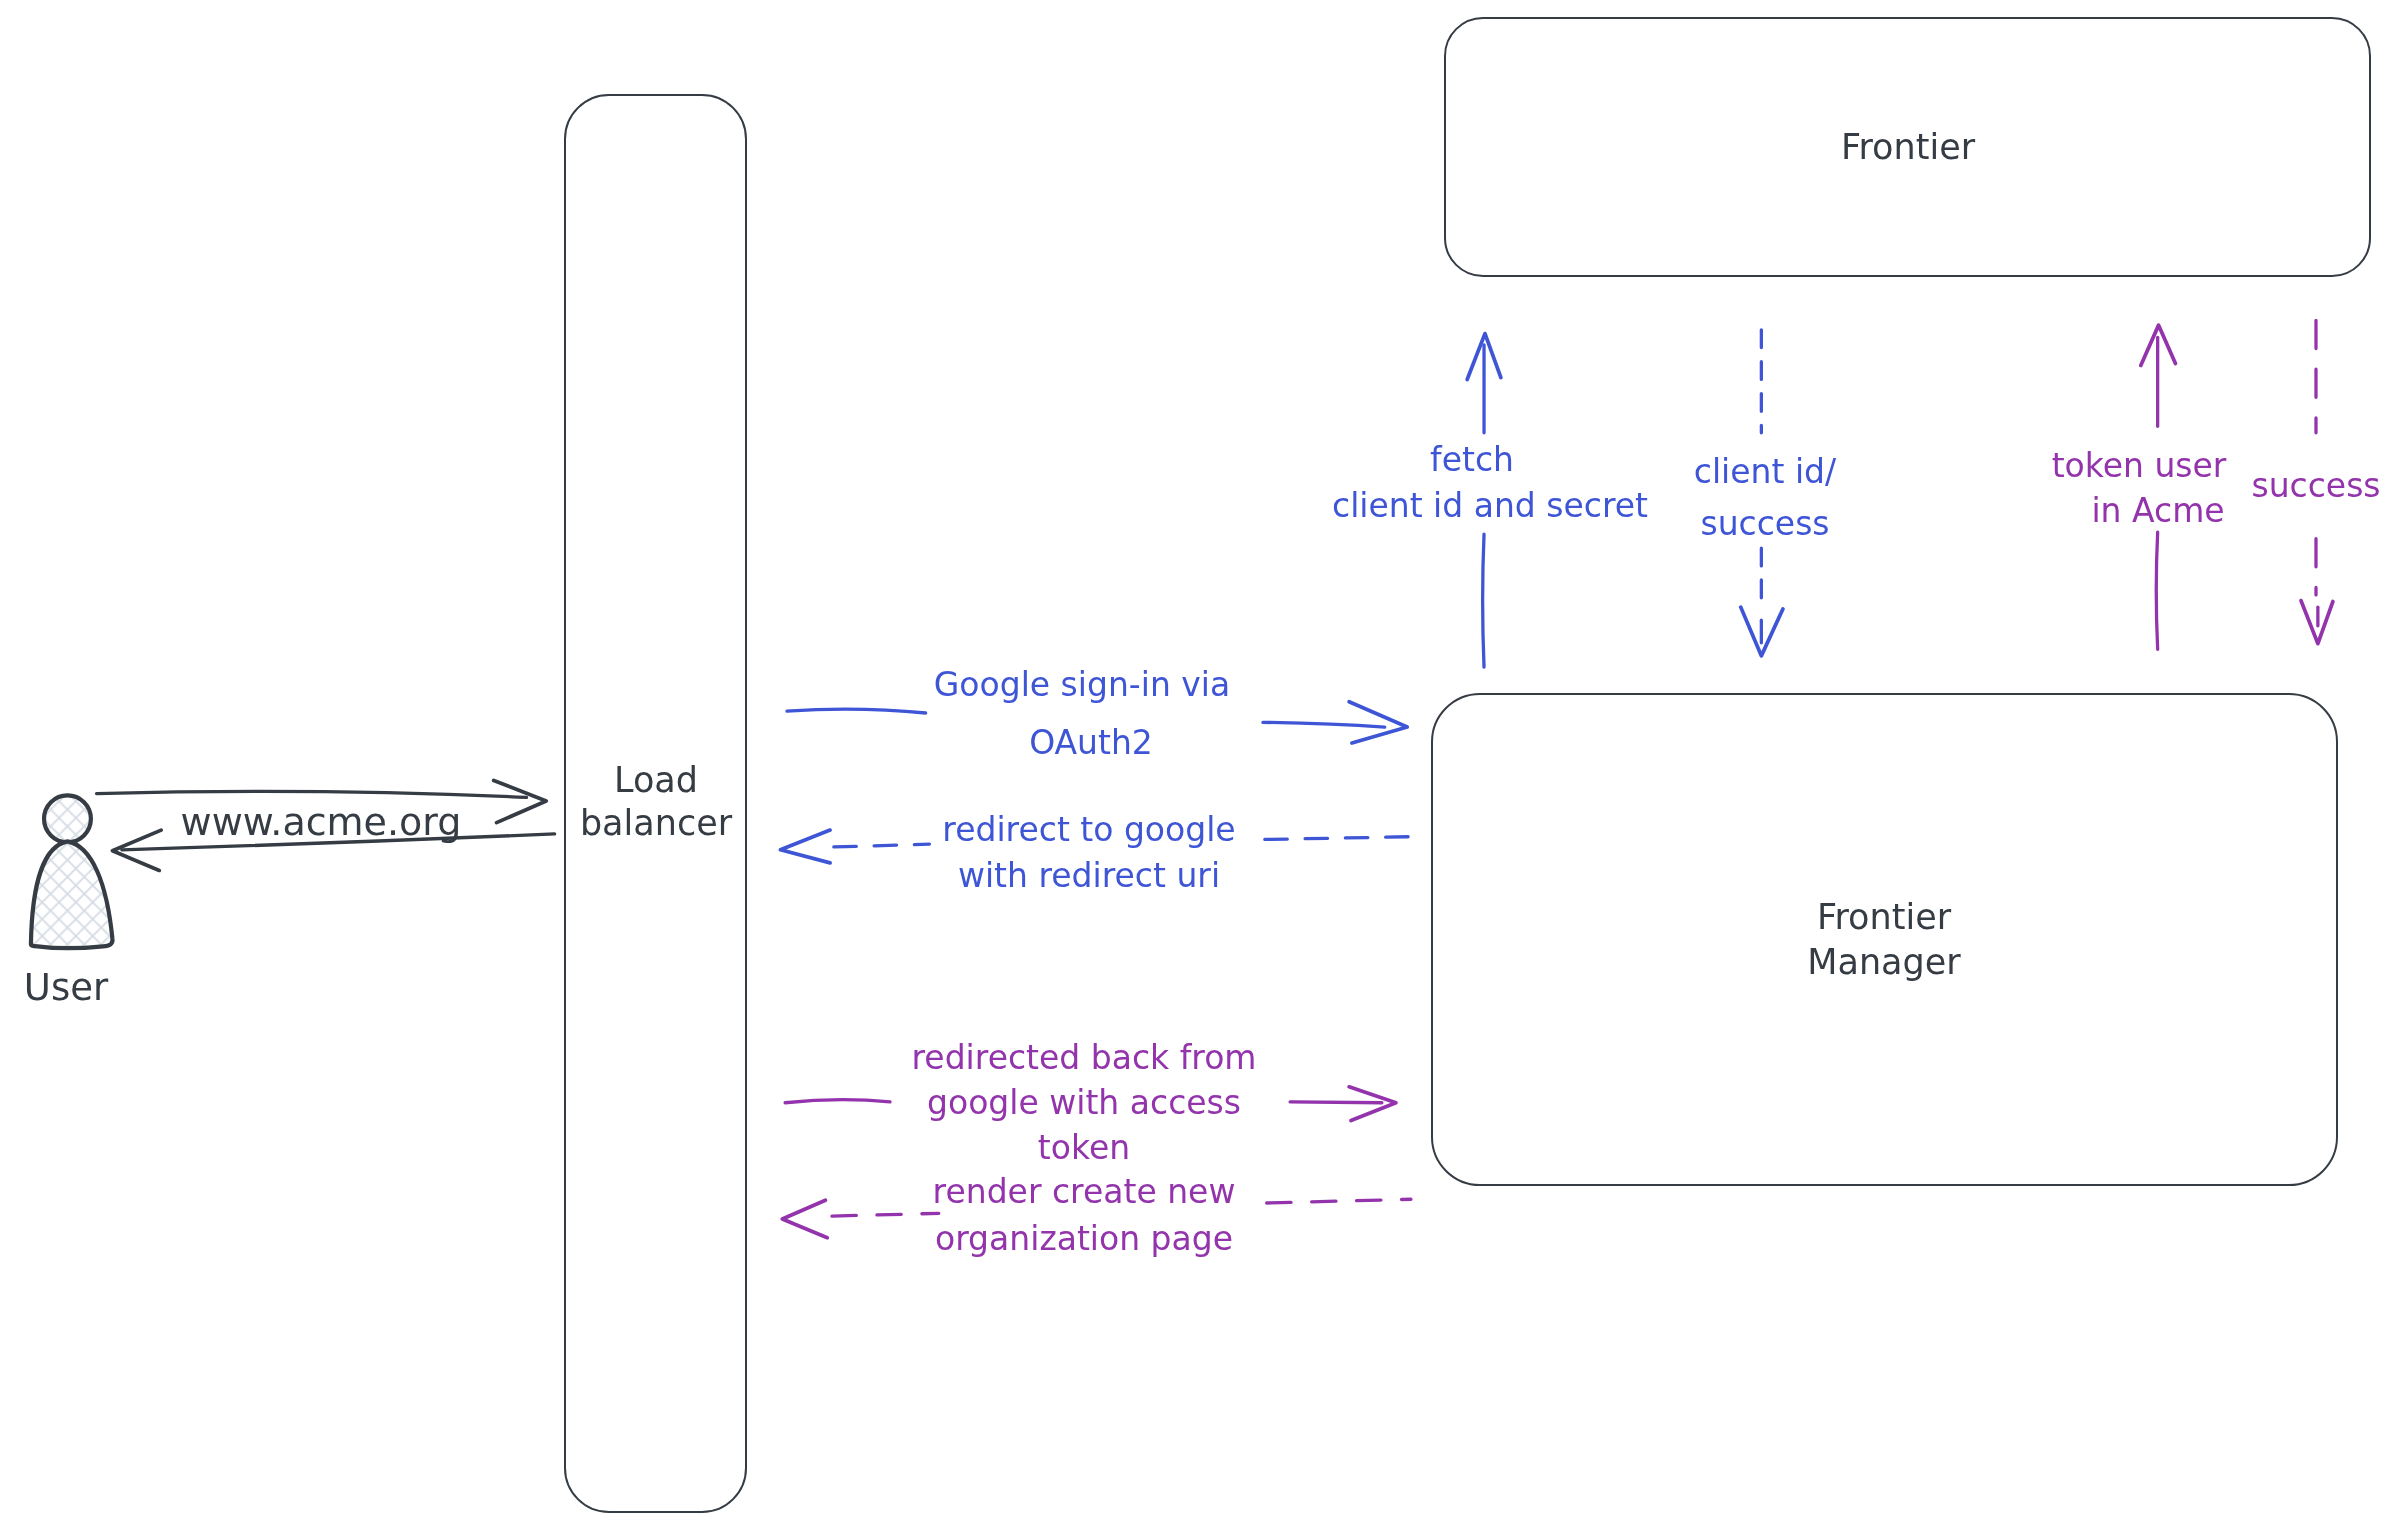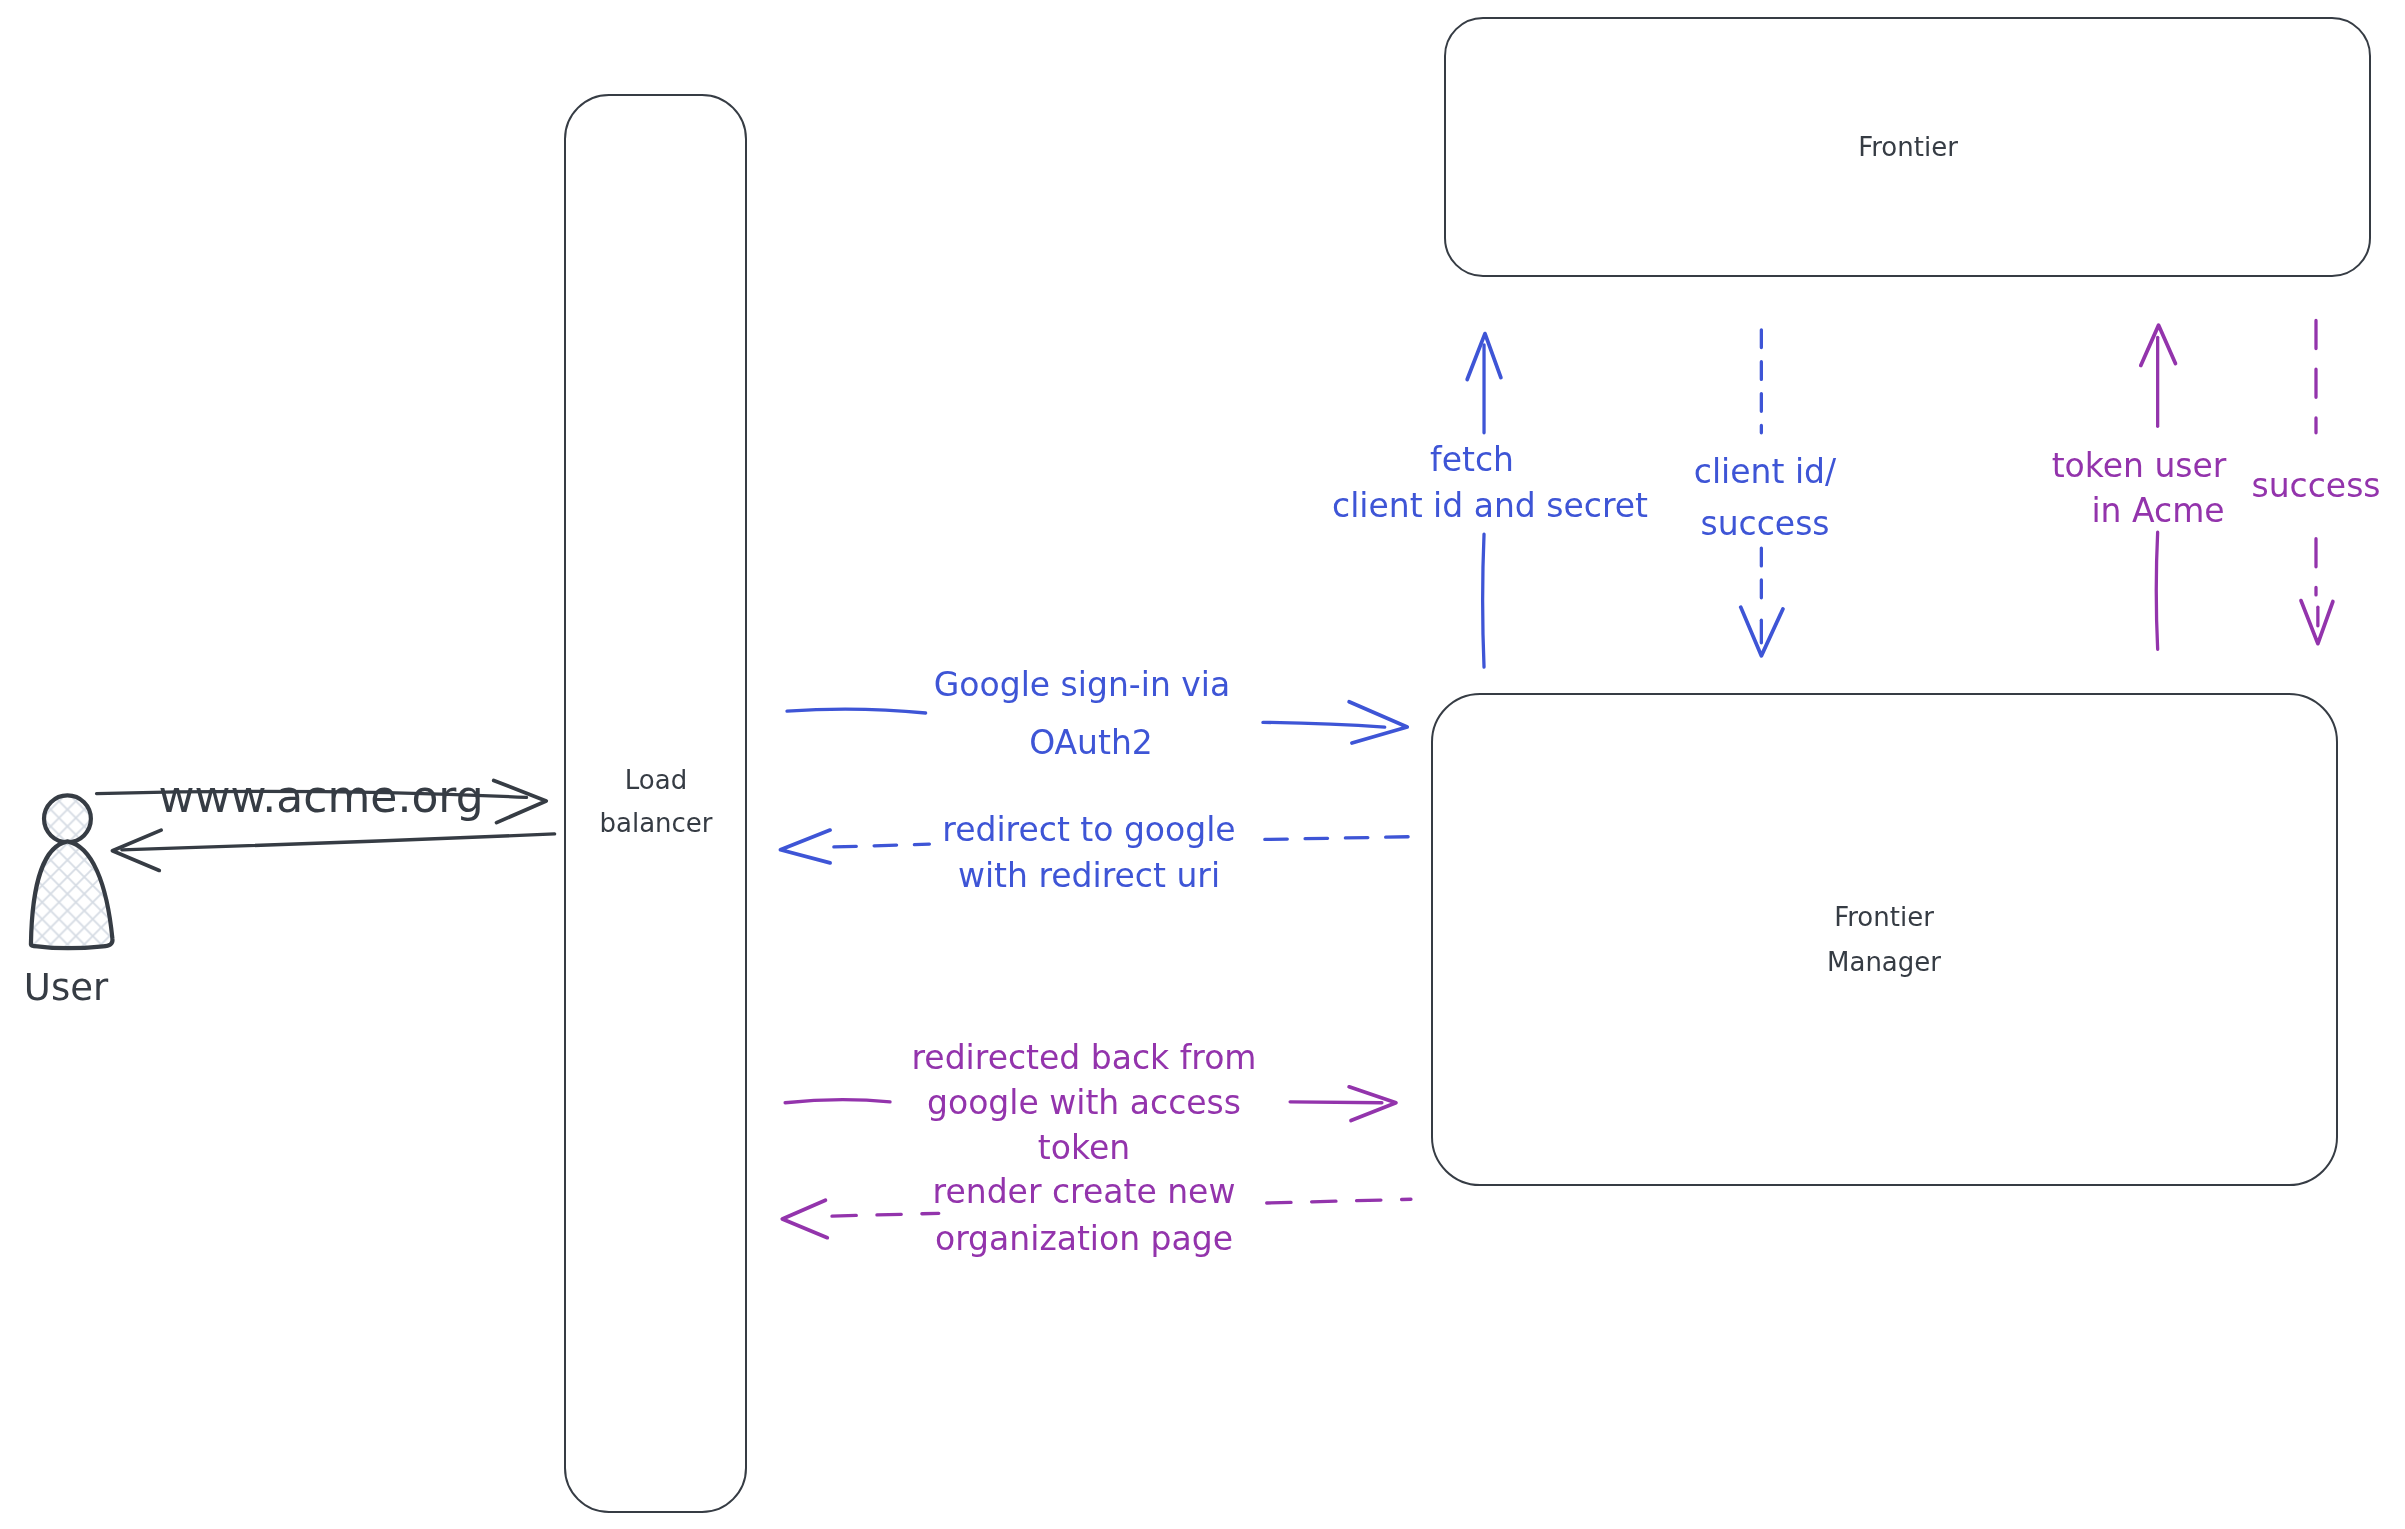--- a/index.html
+++ b/index.html
@@ -34,21 +34,21 @@
     position: absolute;
     transform: translate(-50%, -50%);
     white-space: nowrap;
     text-align: center;
     font-size: 33px;
     line-height: 46px;
   }
   .ink    { color: #363c44; }
   .blue   { color: #3e55d6; }
   .purple { color: #9334ac; }
-  .node-label { font-size: 26px; line-height: 43px; color: #363c44; }
+  .node-label { font-size: 35px; line-height: 43px; color: #363c44; }
 </style>
 </head>
 <body>
 
 <div class="canvas">
 
   <div class="node node-lb"></div>
   <div class="node node-frontier"></div>
   <div class="node node-fm"></div>
 
@@ -132,21 +132,21 @@
 
   <div class="lbl node-label" style="left:1908px; top:147px;">Frontier</div>
 
   <div class="lbl node-label" style="left:1884px; top:940px; line-height:45px;">
     <div>Frontier</div>
     <div>Manager</div>
   </div>
 
   <div class="lbl ink" style="left:66px; top:988px; font-size:37px;">User</div>
 
-  <div class="lbl ink" style="left:321px; top:797px; font-size:44px;">www.acme.org</div>
+  <div class="lbl ink" style="left:321px; top:822px; font-size:38px;">www.acme.org</div>
 
   <div class="lbl blue" style="left:1082px; top:685px;">Google sign-in via</div>
   <div class="lbl blue" style="left:1091px; top:743px;">OAuth2</div>
 
   <div class="lbl blue" style="left:1089px; top:843px;margin-top:10px;">
     <div>redirect to google</div>
     <div>with redirect uri</div>
   </div>
 
   <div class="lbl blue" style="left:1472px; top:460px;">fetch</div>

